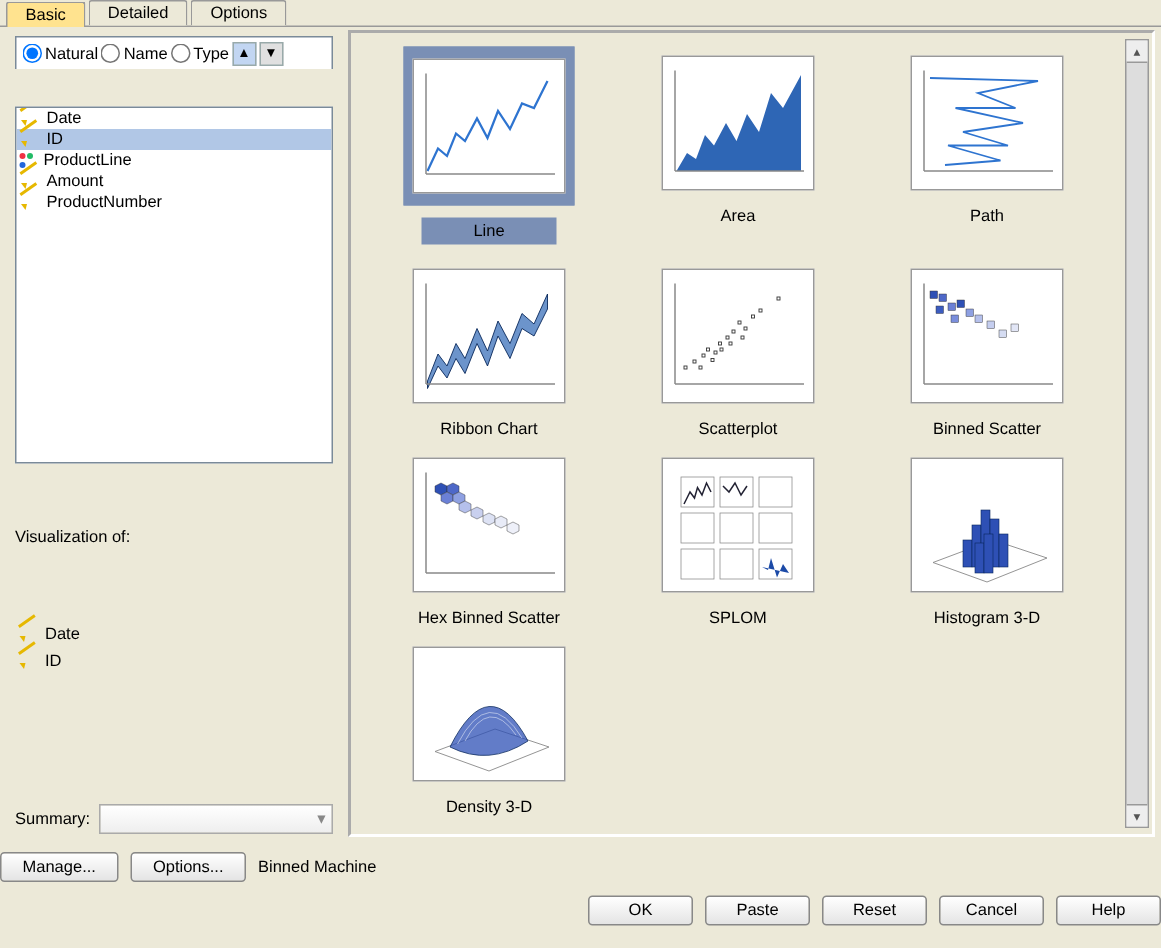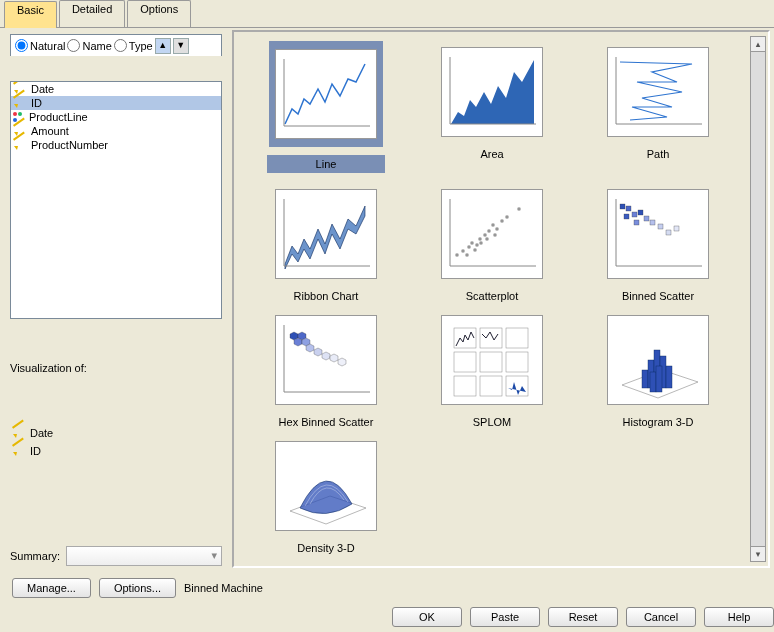--- a/index.html
+++ b/index.html
@@ -1,19 +1,19 @@
 <!DOCTYPE html>
 <html><head>
 <meta charset="utf-8">
 <style>
   * { box-sizing: border-box; margin: 0; padding: 0; font-family: Tahoma, Arial, sans-serif; font-size: 11px; }
   body { width: 774px; height: 632px; background: #ece9d8; position: relative; }
 
   
-  .tab-strip { display: flex; gap: 0; height: 28px; padding-left: 4px; border-bottom: 1px solid #999; background: #ece9d8; }
+  .tab-strip { display: flex; gap: 0; height: 18px; padding-left: 4px; border-bottom: 1px solid #999; background: #ece9d8; }
   .tab { padding: 1px 12px 1px 12px; border: 1px solid #999; border-bottom: none; margin-right: 2px; background: #ece9d8; line-height: 14px; cursor: pointer; color: #000; border-top-left-radius: 2px; border-top-right-radius: 2px; position: relative; top: 0; }
   .tab.active { background: #ffe38f; top: 1px; z-index: 2; }
 
   .main-area { display: flex; height: 544px; }
 
   
   .left-panel { width: 228px; padding: 6px 6px 6px 10px; display: flex; flex-direction: column; gap: 25px; }
   .sort-row { display: flex; align-items: center; gap: 2px; background: #fff; border: 1px solid #7a8a99; border-bottom: none; padding: 2px 4px; height: 22px; }
   .sort-row label { display: flex; align-items: center; gap: 2px; }
   .sort-row input[type="radio"] { }
@@ -45,26 +45,26 @@
   .right-panel { flex:1; border:2px inset #fff; background:#ece9d8; position:relative; margin:2px 4px 4px 4px; }
   .gallery-scroll { position:absolute; top:4px; right:2px; bottom:4px; width:16px; background:#ddd; border:1px solid #999;}
   .gallery-scroll::before{content:"▴"; display:block; text-align:center; font-size:9px; line-height:14px; background:#eee; border-bottom:1px solid #999; color:#555 }
   .gallery-scroll::after{content:"▾"; position:absolute; bottom:0; left:0; right:0; text-align:center; font-size:9px; line-height:14px; background:#eee; border-top:1px solid #999; color:#555;}
   .gallery-inner { position:absolute; top:2px; left:4px; right:22px; bottom:2px; display:grid; grid-template-columns: repeat(3, 1fr); gap:10px 10px; padding:10px; overflow:hidden;}
   .chart-card { display:flex; flex-direction:column; align-items:center;}
   .thumb { width:102px; height:90px; background:#fff; border:1px solid #999; position:relative; }
   .chart-card.selected .thumb-wrap { border:3px solid #7a8fb5; padding:2px; background:#7a8fb5;width:114px;height:106px; position:relative; top:-3px;}
   .chart-card .thumb-wrap { width:108px; height:96px; display:flex; align-items:center; justify-content:center;}
   .cap { margin-top:8px; text-align:center;}
-  .chart-card.selected .cap { background:#7a8fb5; width:118px; padding:3px 16px; position:relative; top:-3px; }
+  .chart-card.selected .cap { background:#7a8fb5; width:90px; padding:3px 16px; position:relative; top:-3px; }
 
   svg.plot { position:absolute; top:4px; left:4px; }
 
   
-  .bottom-bar { padding:6px 12px; display:flex; align-items:center; gap:8px;}
+  .bottom-bar { padding:6px 0; display:flex; align-items:center; gap:8px;}
   .btn { min-width:70px; padding:3px 8px; border:1px solid #888; background: linear-gradient(#fff,#e4e4e4); border-radius:3px; text-align:center;}
   .btn.small { min-width:0; padding:3px 14px;}
   .action-row { display:flex; gap:8px; justify-content:flex-end; padding:3px 0 8px 0;}
 </style>
 </head>
 <body>
 
 <div class="tab-strip">
   <div class="tab active">Basic</div>
   <div class="tab">Detailed</div>

